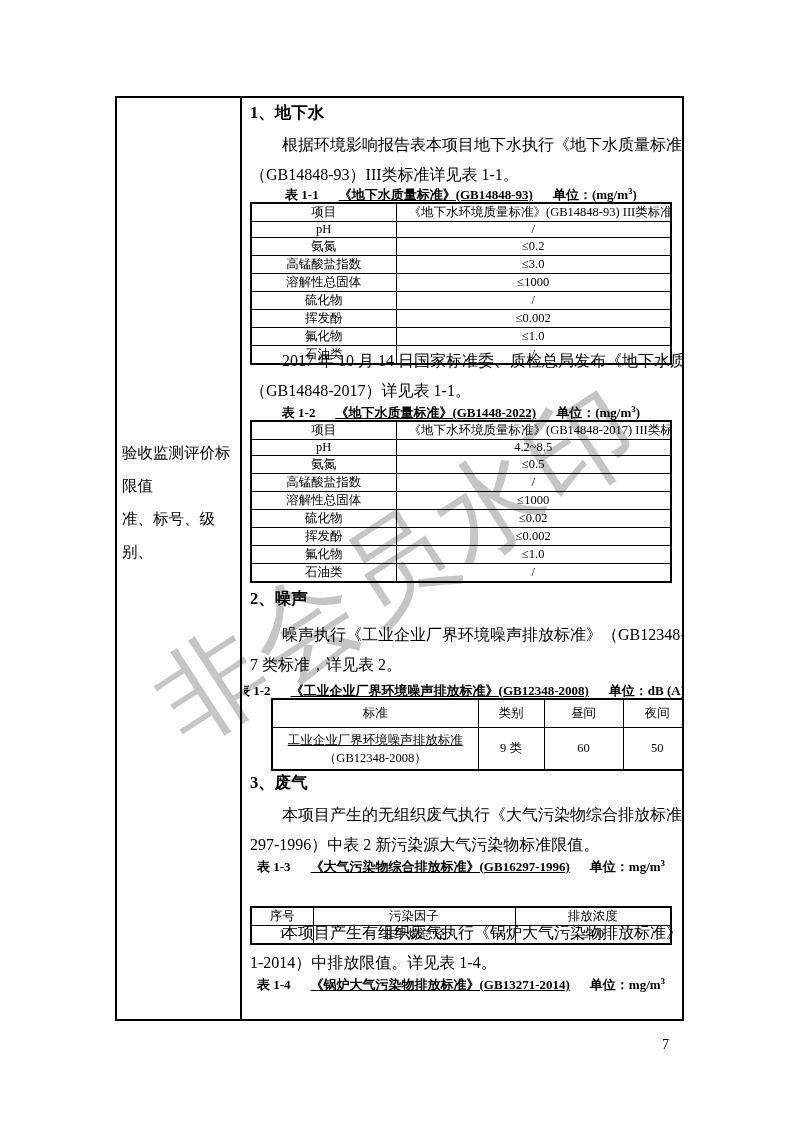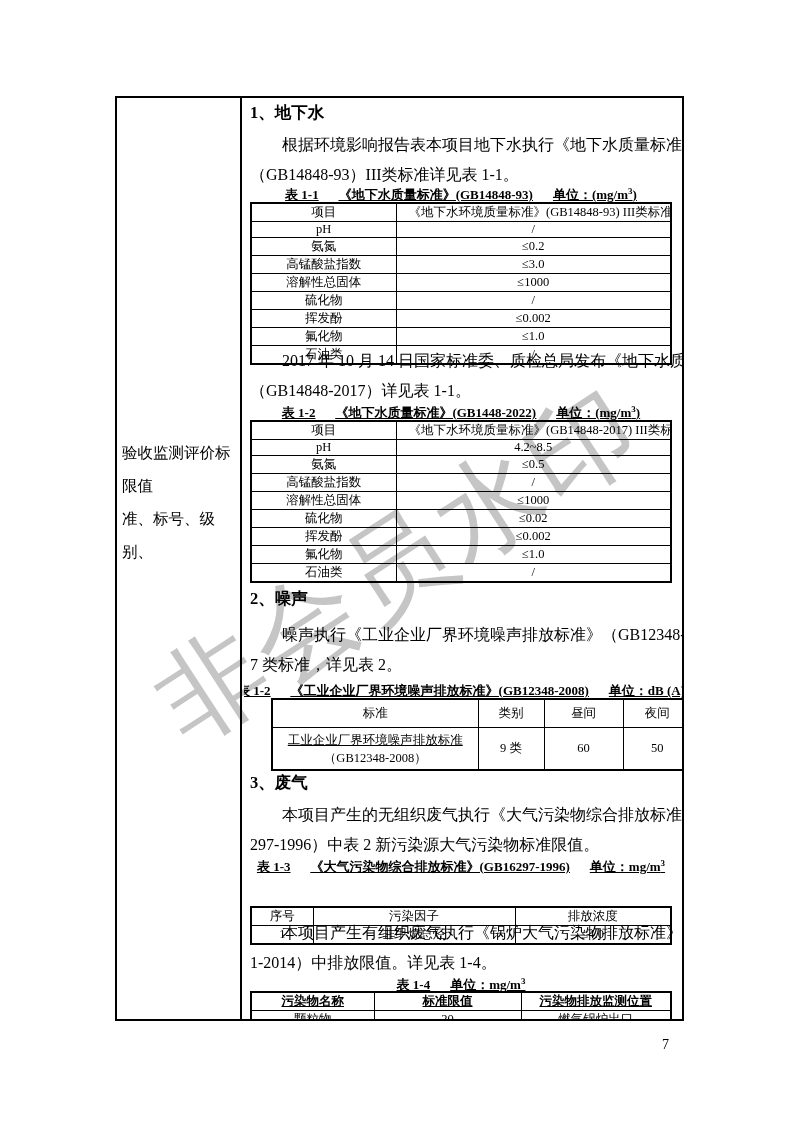--- a/index.html
+++ b/index.html
@@ -55,21 +55,21 @@
   .h-sec {
     font-weight:bold; font-size:16.5px; white-space:nowrap; left:6px;
   }
   .pline {
     font-size:16px; line-height:26px; white-space:nowrap; left:6px;
   }
   .indent { padding-left:32px; }
   .cap {
     left:6px; width:422px;
     display:flex; justify-content:center; gap:20px;
-    font-weight:bold; font-size:13px; white-space:nowrap;text-decoration:underline;
+    font-weight:bold; font-size:13px; white-space:nowrap;
   }
   .cap .u { text-decoration:underline; }
   .sup { font-size:9px; vertical-align:super; line-height:1; }
   table {
     border-collapse:collapse;
     table-layout:fixed;
     width:422px;
     background:transparent;
   }
   td {
@@ -297,43 +297,23 @@
           </tr>
         </tbody>
           </table>
       </div>
 
       <div class="abs pline indent" style="top:822px;">本项目产生有组织废气执行《锅炉大气污染物排放标准》（GB1327</div>
       <div class="abs pline" style="top:852px;">1-2014）中排放限值。详见表 1-4。</div>
 
       <div class="abs cap" style="top:878px;">
         <span>表 1-4</span>
+        <span class="u">《锅炉大气污染物排放标准》(GB13271-2014)</span>
         <span><span>单位：mg/m</span><span class="sup">3</span></span>
       </div>
 
-      <div class="abs tbl" style="top:893px;">
-        <table class="t-small">
-          <colgroup>
-              <col style="width:123px">
-              <col style="width:147px">
-              <col>
-            </colgroup>
-          <tbody>
-              <tr>
-            <td class="bold u">污染物名称</td>
-            <td class="bold u">标准限值</td>
-            <td class="bold u">污染物排放监测位置</td>
-          </tr>
-          <tr>
-            <td>颗粒物</td>
-            <td>20</td>
-            <td>燃气锅炉出口</td>
-          </tr>
-        </tbody>
-          </table>
-      </div>
 
     </div>
   </div>
 
   <div class="page-num">7</div>
 
 </div>
 
 </body></html>

